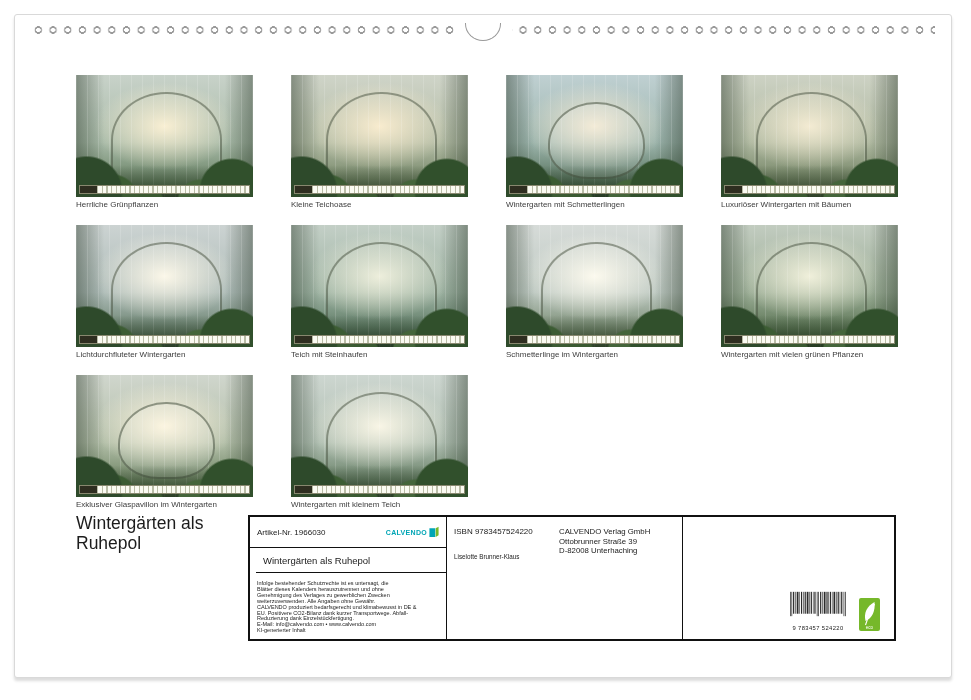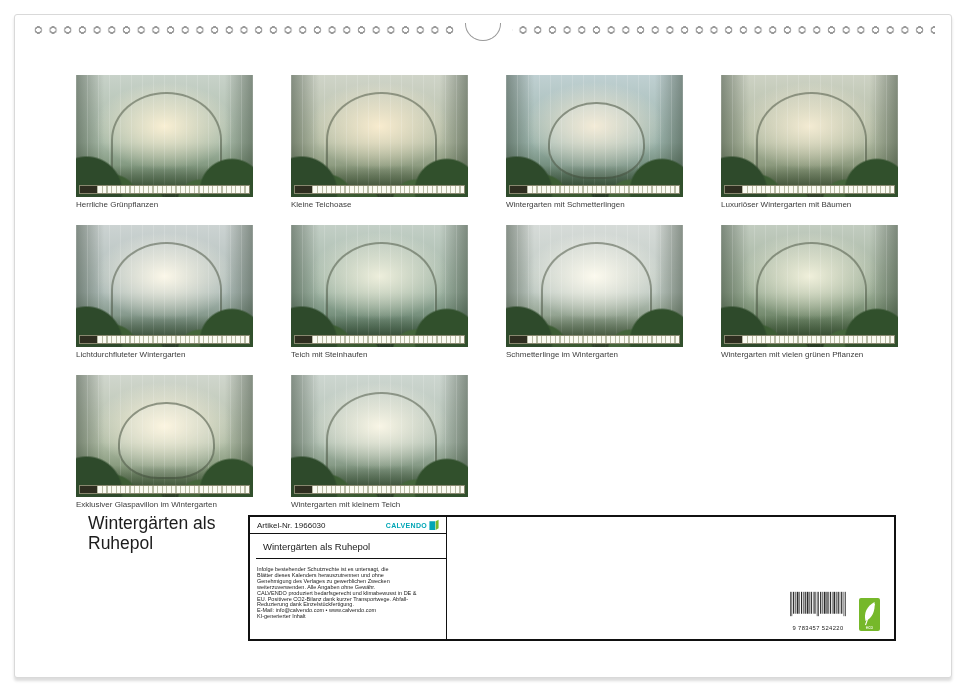--- a/index.html
+++ b/index.html
@@ -60,29 +60,29 @@
 
   .cal-strip { position:absolute; left:3px; right:3px; bottom:3px; height:9px; z-index:2;
     border:1px solid #88886f;
     background:
       linear-gradient(90deg, #2e2e20 0 17px, rgba(0,0,0,0) 17px),
       repeating-linear-gradient(90deg, #fbfbf2 0 3.5px, #b9bda6 3.5px 4.6px);
   }
   .cap { margin-top:3px; font-size:8px; line-height:10px; color:#3c3c3c; }
 
   
-  .main-title { position:absolute; left:73px; top:498px; font-size:17.5px; line-height:20px; color:#1c1c1c; }
+  .main-title { position:absolute; left:61px; top:498px; font-size:17.5px; line-height:20px; color:#1c1c1c; }
 
   .info-box { position:absolute; left:233px; top:500px; width:648px; height:126px;
     border:2px solid #111; display:flex; background:#fff; }
   .col1 { width:196px; display:flex; flex-direction:column; }
   .col2 { width:236px; border-left:1.5px solid #111; position:relative; }
   .col3 { flex:1; border-left:1.5px solid #111; position:relative; }
 
-  .row-artikel { height:17px; border-bottom:1.5px solid #111; display:flex; align-items:center;
+  .row-artikel { height:31px; border-bottom:1.5px solid #111; display:flex; align-items:center;
     justify-content:space-between; padding:0 7px; font-size:8px; }
   .row-title { height:25px; border-bottom:1.5px solid #111; display:flex; align-items:center;
     padding:0 7px; font-size:9.5px;margin-left:6px; }
   .row-legal { flex:1; padding:8px 7px 0 7px; font-size:5.5px; line-height:5.9px; color:#222; }
 
   .cv-logo { display:flex; align-items:center; gap:2px; }
   .cv-text { font-size:7px; font-weight:bold; color:#00a5b5; letter-spacing:.3px; line-height:7px; }
   .cv-tagline { height:2px; width:34px; margin-top:1px; margin-left:auto;
     background:#8abf2e; opacity:.8; border-radius:1px; }
   .cv-mark { width:10px; height:12px; }
@@ -201,20 +201,29 @@
         <div>Genehmigung des Verlages zu gewerblichen Zwecken</div>
         <div>weiterzuverwenden. Alle Angaben ohne Gewähr.</div>
         <div>CALVENDO produziert bedarfsgerecht und klimabewusst in DE &amp;</div>
         <div>EU. Positivere CO2-Bilanz dank kurzer Transportwege. Abfall-</div>
         <div>Reduzierung dank Einzelstückfertigung.</div>
         <div>E-Mail: info@calvendo.com • www.calvendo.com</div>
         <div>KI-generierter Inhalt</div>
       </div>
     </div>
 
+    <div class="col2">
+      <div class="isbn">ISBN 9783457524220</div>
+      <div class="publisher">
+        <div>CALVENDO Verlag GmbH</div>
+        <div>Ottobrunner Straße 39</div>
+        <div>D-82008 Unterhaching</div>
+      </div>
+      <div class="author">Liselotte Brunner-Klaus</div>
+    </div>
 
     <div class="col3">
       <div class="barcode-group">
         <div class="barcode">
           <svg viewBox="0 0 92 40">
             <g fill="#2b2b2b">
               <rect x="0" y="0" width="1.2" height="40"></rect>
                 <rect x="2.4" y="0" width="1.2" height="40"></rect>
               <rect x="5" y="0" width="2" height="36"></rect>
                 <rect x="8.4" y="0" width="1" height="36"></rect>

